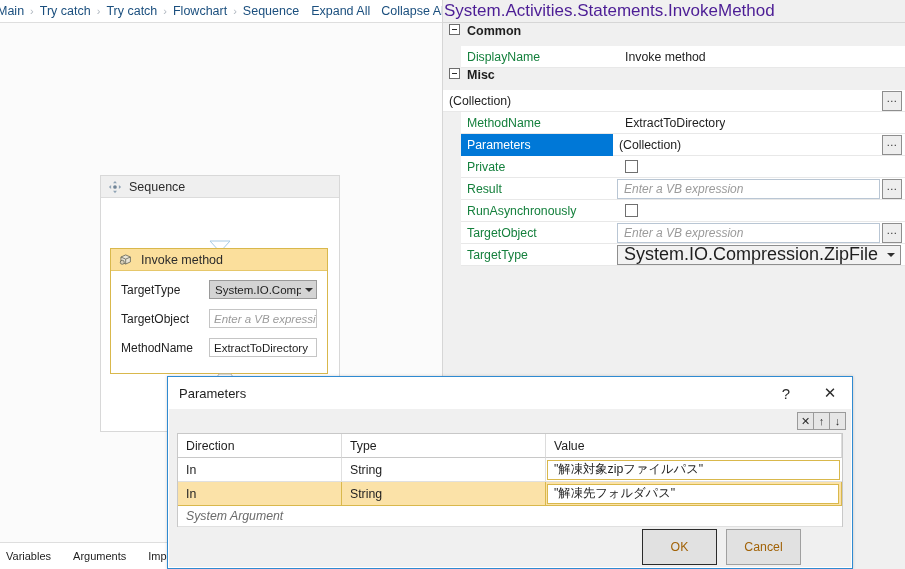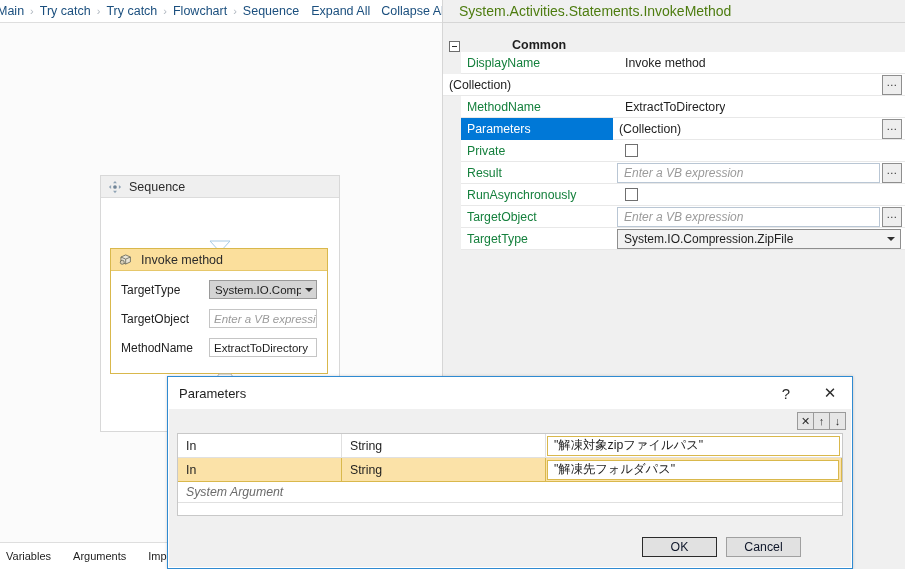--- a/index.html
+++ b/index.html
@@ -68,26 +68,26 @@
     box-sizing:border-box;display:flex;align-items:center;padding:0 4px;
     font-size:11.5px;color:#1e1e1e;overflow:hidden;white-space:nowrap;
   }
   .field-input.placeholder{color:#9b9b9b;font-style:italic;}
   
   #props{
     position:absolute;left:443px;top:0;width:462px;height:569px;background:#f0f0f0;
   }
   #props-type{
     position:absolute;left:0;top:0;width:462px;height:22px;
-    display:flex;align-items:center;padding-left:16px;box-sizing:border-box;
-    font-size:14px;color:#4d7c0f;background:#f0f0f0;
+    display:flex;align-items:center;padding-left:1px;box-sizing:border-box;
+    font-size:17px;color:#4c1d95;background:#f0f0f0;
   }
   #props-type-underline{position:absolute;left:0;top:22px;width:462px;height:1px;background:#d6d6d6;}
   #props-grid{position:absolute;left:0;top:24px;width:462px;}
-  .cat-row{height:28px;display:flex;align-items:flex-end;padding-left:6px;background:#f0f0f0;gap:45px;}
+  .cat-row{height:22px;display:flex;align-items:flex-start;padding-left:6px;background:#f0f0f0;}
   .expander{
     width:9px;height:9px;border:1px solid #6d6d6d;background:#ffffff;
     display:inline-flex;align-items:center;justify-content:center;
     margin-right:7px;flex:0 0 auto;position:relative;cursor:pointer;
   }
   .expander::before{content:"";position:absolute;width:5px;height:1px;background:#2b2b2b;}
   .cat-label{font-size:12.5px;font-weight:bold;color:#1e1e1e;}
   .prop-row{height:22px;display:flex;align-items:stretch;}
   .prop-name{
     width:152px;margin-left:18px;flex:0 0 auto;display:flex;align-items:center;
@@ -114,21 +114,21 @@
     display:flex;align-items:center;padding-left:6px;margin:0 2px 0 4px;
     font-size:12px;font-style:italic;color:#9b9b9b;white-space:nowrap;overflow:hidden;
   }
   .chk{
     width:13px;height:13px;border:1px solid #6f6f6f;background:#ffffff;
     margin-left:12px;box-sizing:border-box;cursor:pointer;
   }
   .type-combo{
     flex:1;height:20px;border:1px solid #8e8e8e;background:#f2f2f2;box-sizing:border-box;
     display:flex;align-items:center;padding:0 5px 0 6px;margin:0 4px 0 4px;
-    font-size:12px;color:#1e1e1e;white-space:nowrap;overflow:hidden;cursor:pointer;
+    font-size:18px;color:#1e1e1e;white-space:nowrap;overflow:hidden;cursor:pointer;
   }
   .type-combo .txt{flex:1;}
   
   #bottombar{
     position:absolute;left:0;top:542px;width:443px;height:27px;background:#ffffff;
     border-top:1px solid #dedede;display:flex;align-items:center;padding-left:6px;box-sizing:border-box;
   }
   .bottom-tab{font-size:11px;color:#1e1e1e;margin-right:22px;cursor:pointer;white-space:nowrap;}
   
   #dialog{
@@ -183,23 +183,23 @@
     flex:1;border-bottom:1px solid #e0e0e0;display:flex;align-items:center;
     padding-left:8px;box-sizing:border-box;font-size:12.3px;font-style:italic;color:#6b6b6b;
     background:#ffffff;
   }
   .blank-cell{flex:1;background:#ffffff;height:12px;}
   #dialog-footer{
     position:absolute;left:1px;right:1px;bottom:1px;height:40px;background:#f0f0f0;
     display:flex;align-items:center;justify-content:flex-end;padding-right:50px;box-sizing:border-box;
   }
   .dlg-btn{
-    width:75px;height:20px;border:1px solid #a0a0a0;background:#e1e1e1;
+    width:75px;height:36px;border:1px solid #a0a0a0;background:#e1e1e1;
     display:flex;align-items:center;justify-content:center;
-    font-size:12.3px;color:#0f172a;margin-left:9px;cursor:pointer;box-sizing:border-box;
+    font-size:12.3px;color:#a16207;margin-left:9px;cursor:pointer;box-sizing:border-box;
   }
   .dlg-btn.default{border:1px solid #2b2b2b;}
   
   #dialog-notch{
     position:absolute;left:214px;top:370px;width:22px;height:7px;
   }
   .ico{flex:0 0 auto;display:inline-flex;align-items:center;justify-content:center;}
 </style>
 </head>
 <body>
@@ -291,20 +291,24 @@
       <span class="cat-label">Common</span>
     </div>
 
     <div class="prop-row">
       <span class="prop-name">DisplayName</span>
       <span class="prop-val">
         <span class="val-plain val-indent">Invoke method</span>
       </span>
     </div>
 
+    <div class="cat-row">
+      <span class="expander"></span>
+      <span class="cat-label">Misc</span>
+    </div>
 
     <div class="prop-row">
       <span class="prop-val">
         <span class="val-plain" style="flex:1">(Collection)</span>
         <span class="ellipsis-btn">...</span>
       </span>
     </div>
 
     <div class="prop-row">
       <span class="prop-name">MethodName</span>
@@ -387,20 +391,25 @@
   <div id="dialog-body">
 
     <div id="dialog-toolbar">
       <span class="tool-btn">✕</span>
       <span class="tool-btn">↑</span>
       <span class="tool-btn">↓</span>
     </div>
 
     <div id="param-table">
 
+      <div class="ptr">
+        <span class="pth col-dir">Direction</span>
+        <span class="pth col-type">Type</span>
+        <span class="pth col-val">Value</span>
+      </div>
 
       <div class="ptr">
         <span class="ptd col-dir">In</span>
         <span class="ptd col-type">String</span>
         <span class="ptd col-val">
           <span class="val-box">"解凍対象zipファイルパス"</span>
         </span>
       </div>
 
       <div class="ptr highlight">

